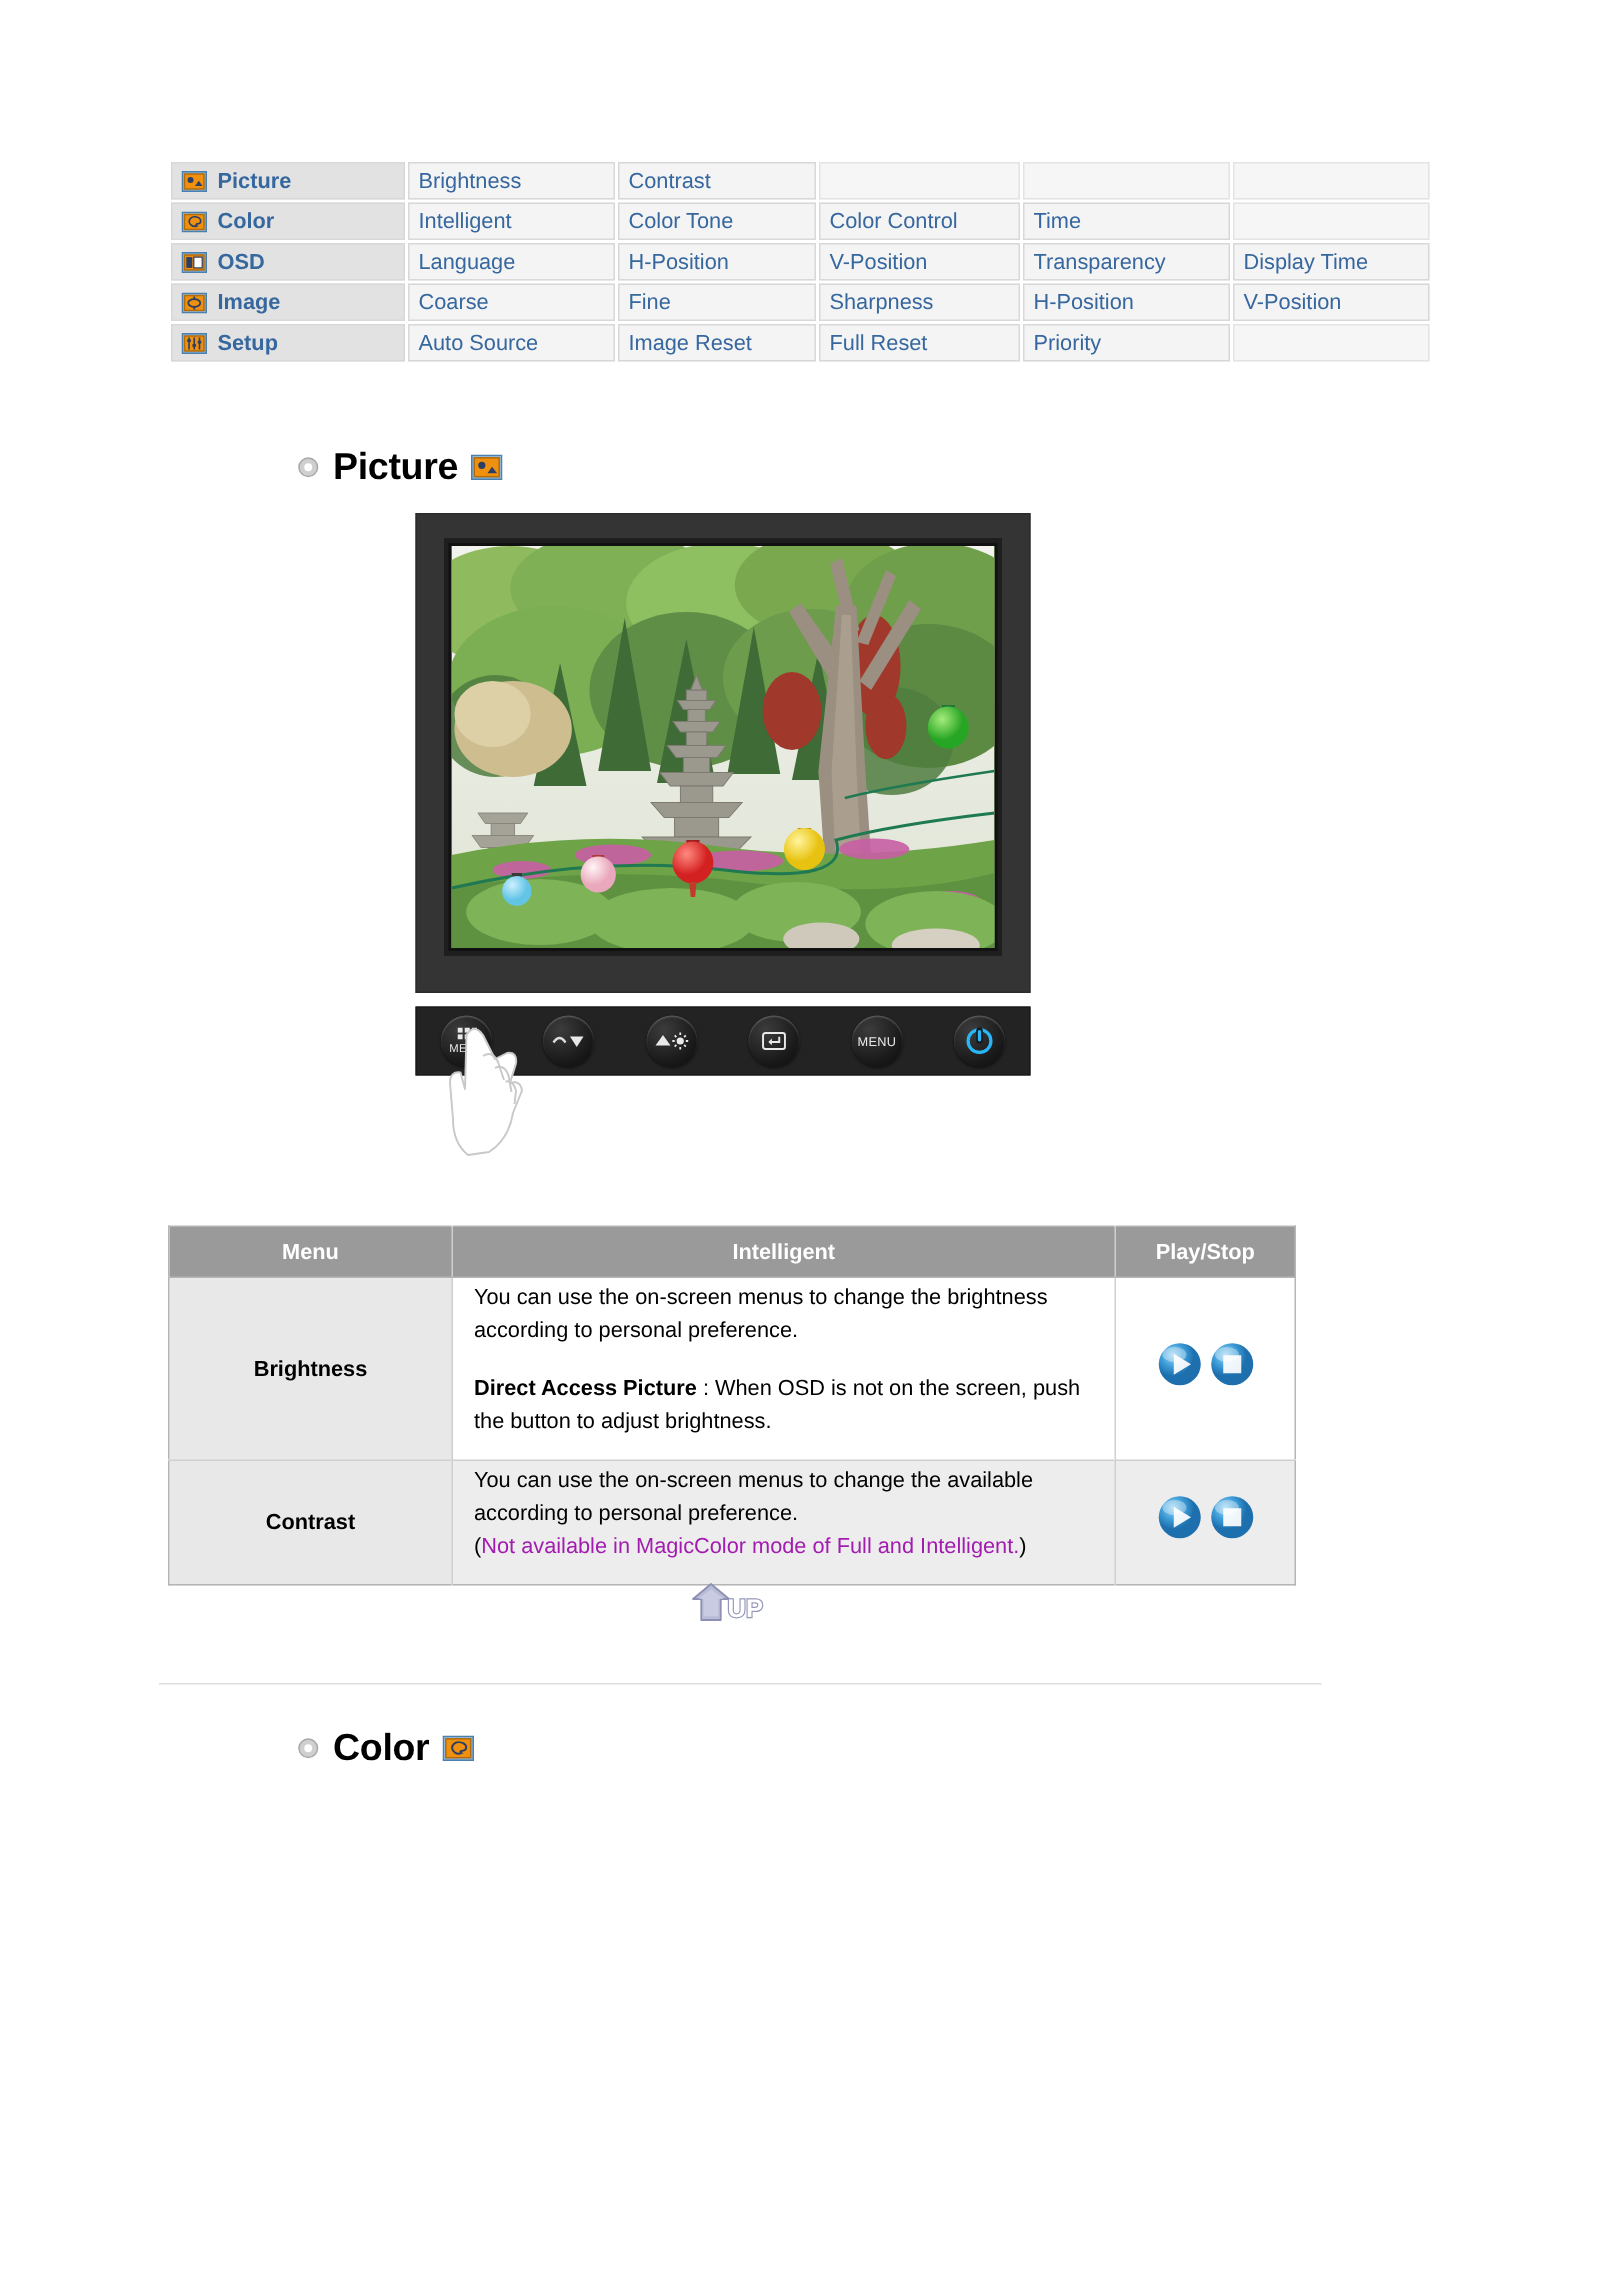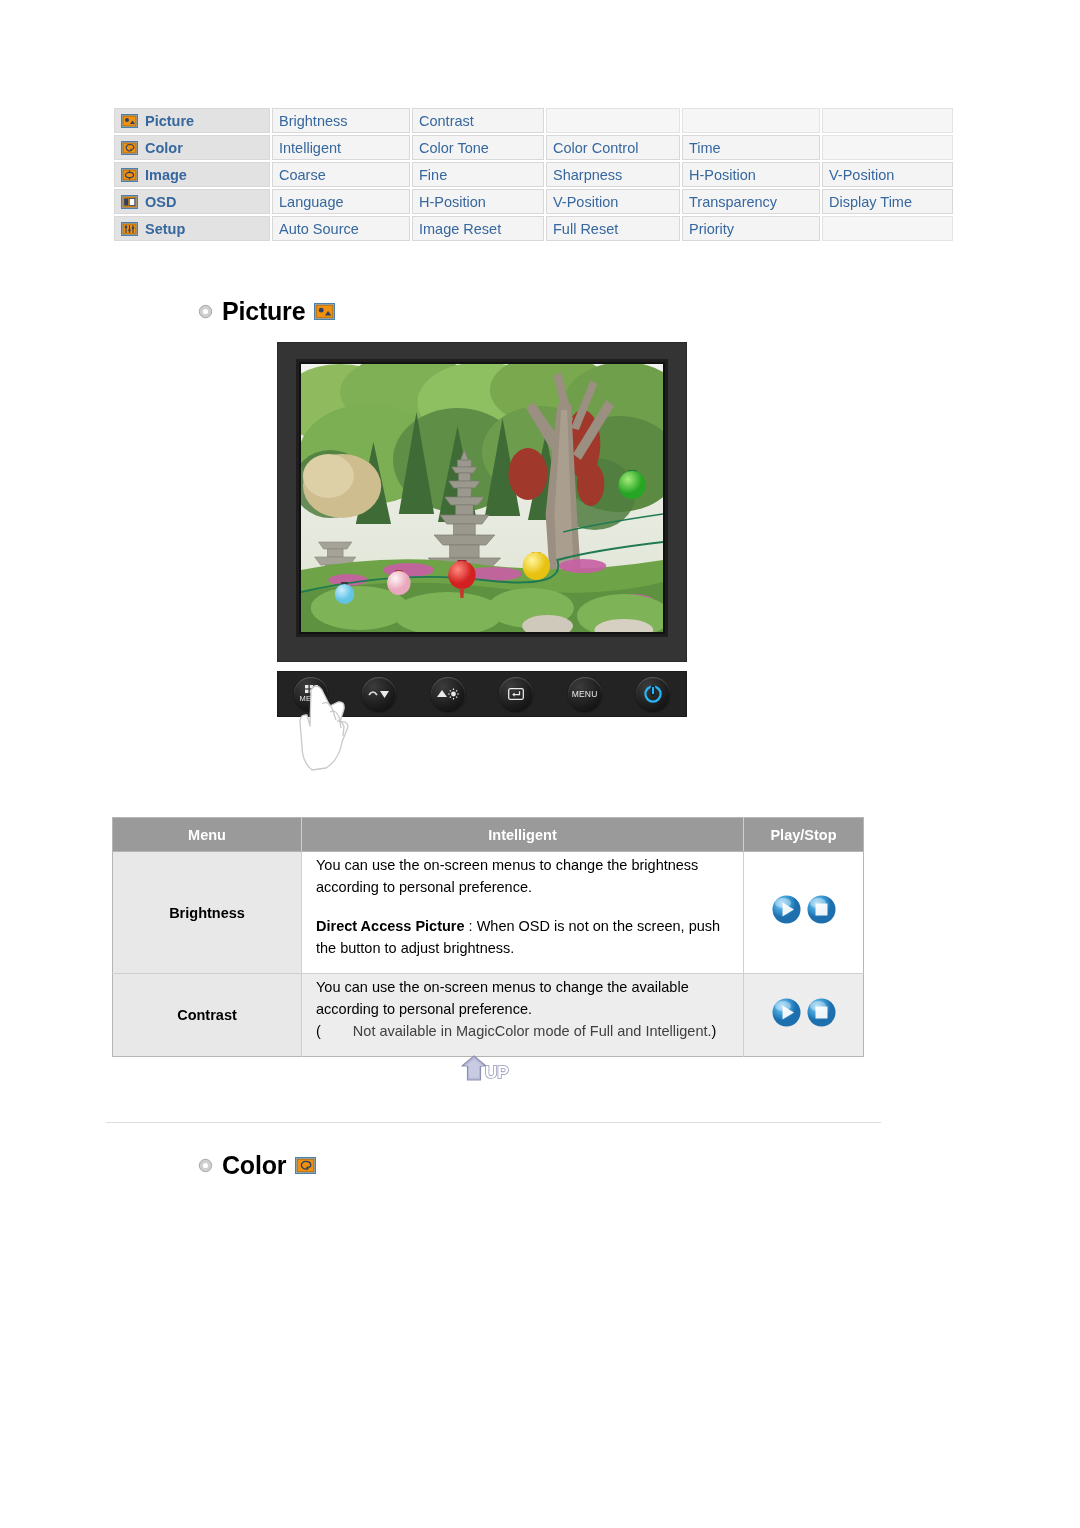--- a/index.html
+++ b/index.html
@@ -196,21 +196,21 @@
     text-align: center;
     font-weight: bold;
     font-size: 14.5px;
     width: 186px;
   }
   .c-desc { padding: 2px 12px 14px 14px; }
   .c-play { width: 117px; text-align: center; }
   .para { margin: 0; }
   .para + .para { margin-top: 17px; }
   .b { font-weight: bold; }
-  .bluenote { color: #404040; margin-left: 32px; }
+  .bluenote { color: #a21caf; }
   .playpair { display: inline-flex; gap: 4px; align-items: center; }
 
   
   .upbtn {
     position: absolute;
     left: 458px;
     top: 1050px;
     width: 52px;
     height: 34px;
   }
@@ -262,49 +262,49 @@
       <td>Color Control</td>
       <td>Time</td>
       <td class="blank"></td>
     </tr>
     <tr>
       <td class="navlabel">
         <span class="navlabel-inner">
           <svg class="nav-ic" viewBox="0 0 17 14">
             <rect x="0.5" y="0.5" width="16" height="13" fill="#8fb8d8" stroke="#4a7fae"></rect>
             <rect x="2" y="2" width="13" height="10" fill="#f0900f" stroke="#b56b08"></rect>
-            <ellipse cx="8.5" cy="7" rx="4" ry="2.6" fill="none" stroke="#2b3f63" stroke-width="1.2"></ellipse>
-            <path d="M8.5 2.6v1.9M8.5 9.5v1.9" stroke="#2b3f63" stroke-width="1.2"></path>
-          </svg>
-          <span>Image</span>
+            <rect x="3.2" y="3.4" width="4" height="7.2" fill="#2b3f63"></rect>
+            <rect x="8.2" y="3.4" width="5.6" height="7.2" fill="#ffffff" stroke="#2b3f63" stroke-width=".8"></rect>
+          </svg>
+          <span>OSD</span>
         </span>
       </td>
-      <td>Coarse</td>
-      <td>Fine</td>
-      <td>Sharpness</td>
+      <td>Language</td>
       <td>H-Position</td>
       <td>V-Position</td>
+      <td>Transparency</td>
+      <td>Display Time</td>
     </tr>
     <tr>
       <td class="navlabel">
         <span class="navlabel-inner">
           <svg class="nav-ic" viewBox="0 0 17 14">
             <rect x="0.5" y="0.5" width="16" height="13" fill="#8fb8d8" stroke="#4a7fae"></rect>
             <rect x="2" y="2" width="13" height="10" fill="#f0900f" stroke="#b56b08"></rect>
-            <rect x="3.2" y="3.4" width="4" height="7.2" fill="#2b3f63"></rect>
-            <rect x="8.2" y="3.4" width="5.6" height="7.2" fill="#ffffff" stroke="#2b3f63" stroke-width=".8"></rect>
-          </svg>
-          <span>OSD</span>
+            <ellipse cx="8.5" cy="7" rx="4" ry="2.6" fill="none" stroke="#2b3f63" stroke-width="1.2"></ellipse>
+            <path d="M8.5 2.6v1.9M8.5 9.5v1.9" stroke="#2b3f63" stroke-width="1.2"></path>
+          </svg>
+          <span>Image</span>
         </span>
       </td>
-      <td>Language</td>
+      <td>Coarse</td>
+      <td>Fine</td>
+      <td>Sharpness</td>
       <td>H-Position</td>
       <td>V-Position</td>
-      <td>Transparency</td>
-      <td>Display Time</td>
     </tr>
     <tr>
       <td class="navlabel">
         <span class="navlabel-inner">
           <svg class="nav-ic" viewBox="0 0 17 14">
             <rect x="0.5" y="0.5" width="16" height="13" fill="#8fb8d8" stroke="#4a7fae"></rect>
             <rect x="2" y="2" width="13" height="10" fill="#f0900f" stroke="#b56b08"></rect>
             <path d="M5 3v8M8.5 3v8M12 3v8" stroke="#2b3f63" stroke-width="1.1"></path>
             <rect x="3.8" y="4.2" width="2.4" height="1.8" fill="#2b3f63"></rect>
             <rect x="7.3" y="7.4" width="2.4" height="1.8" fill="#2b3f63"></rect>

